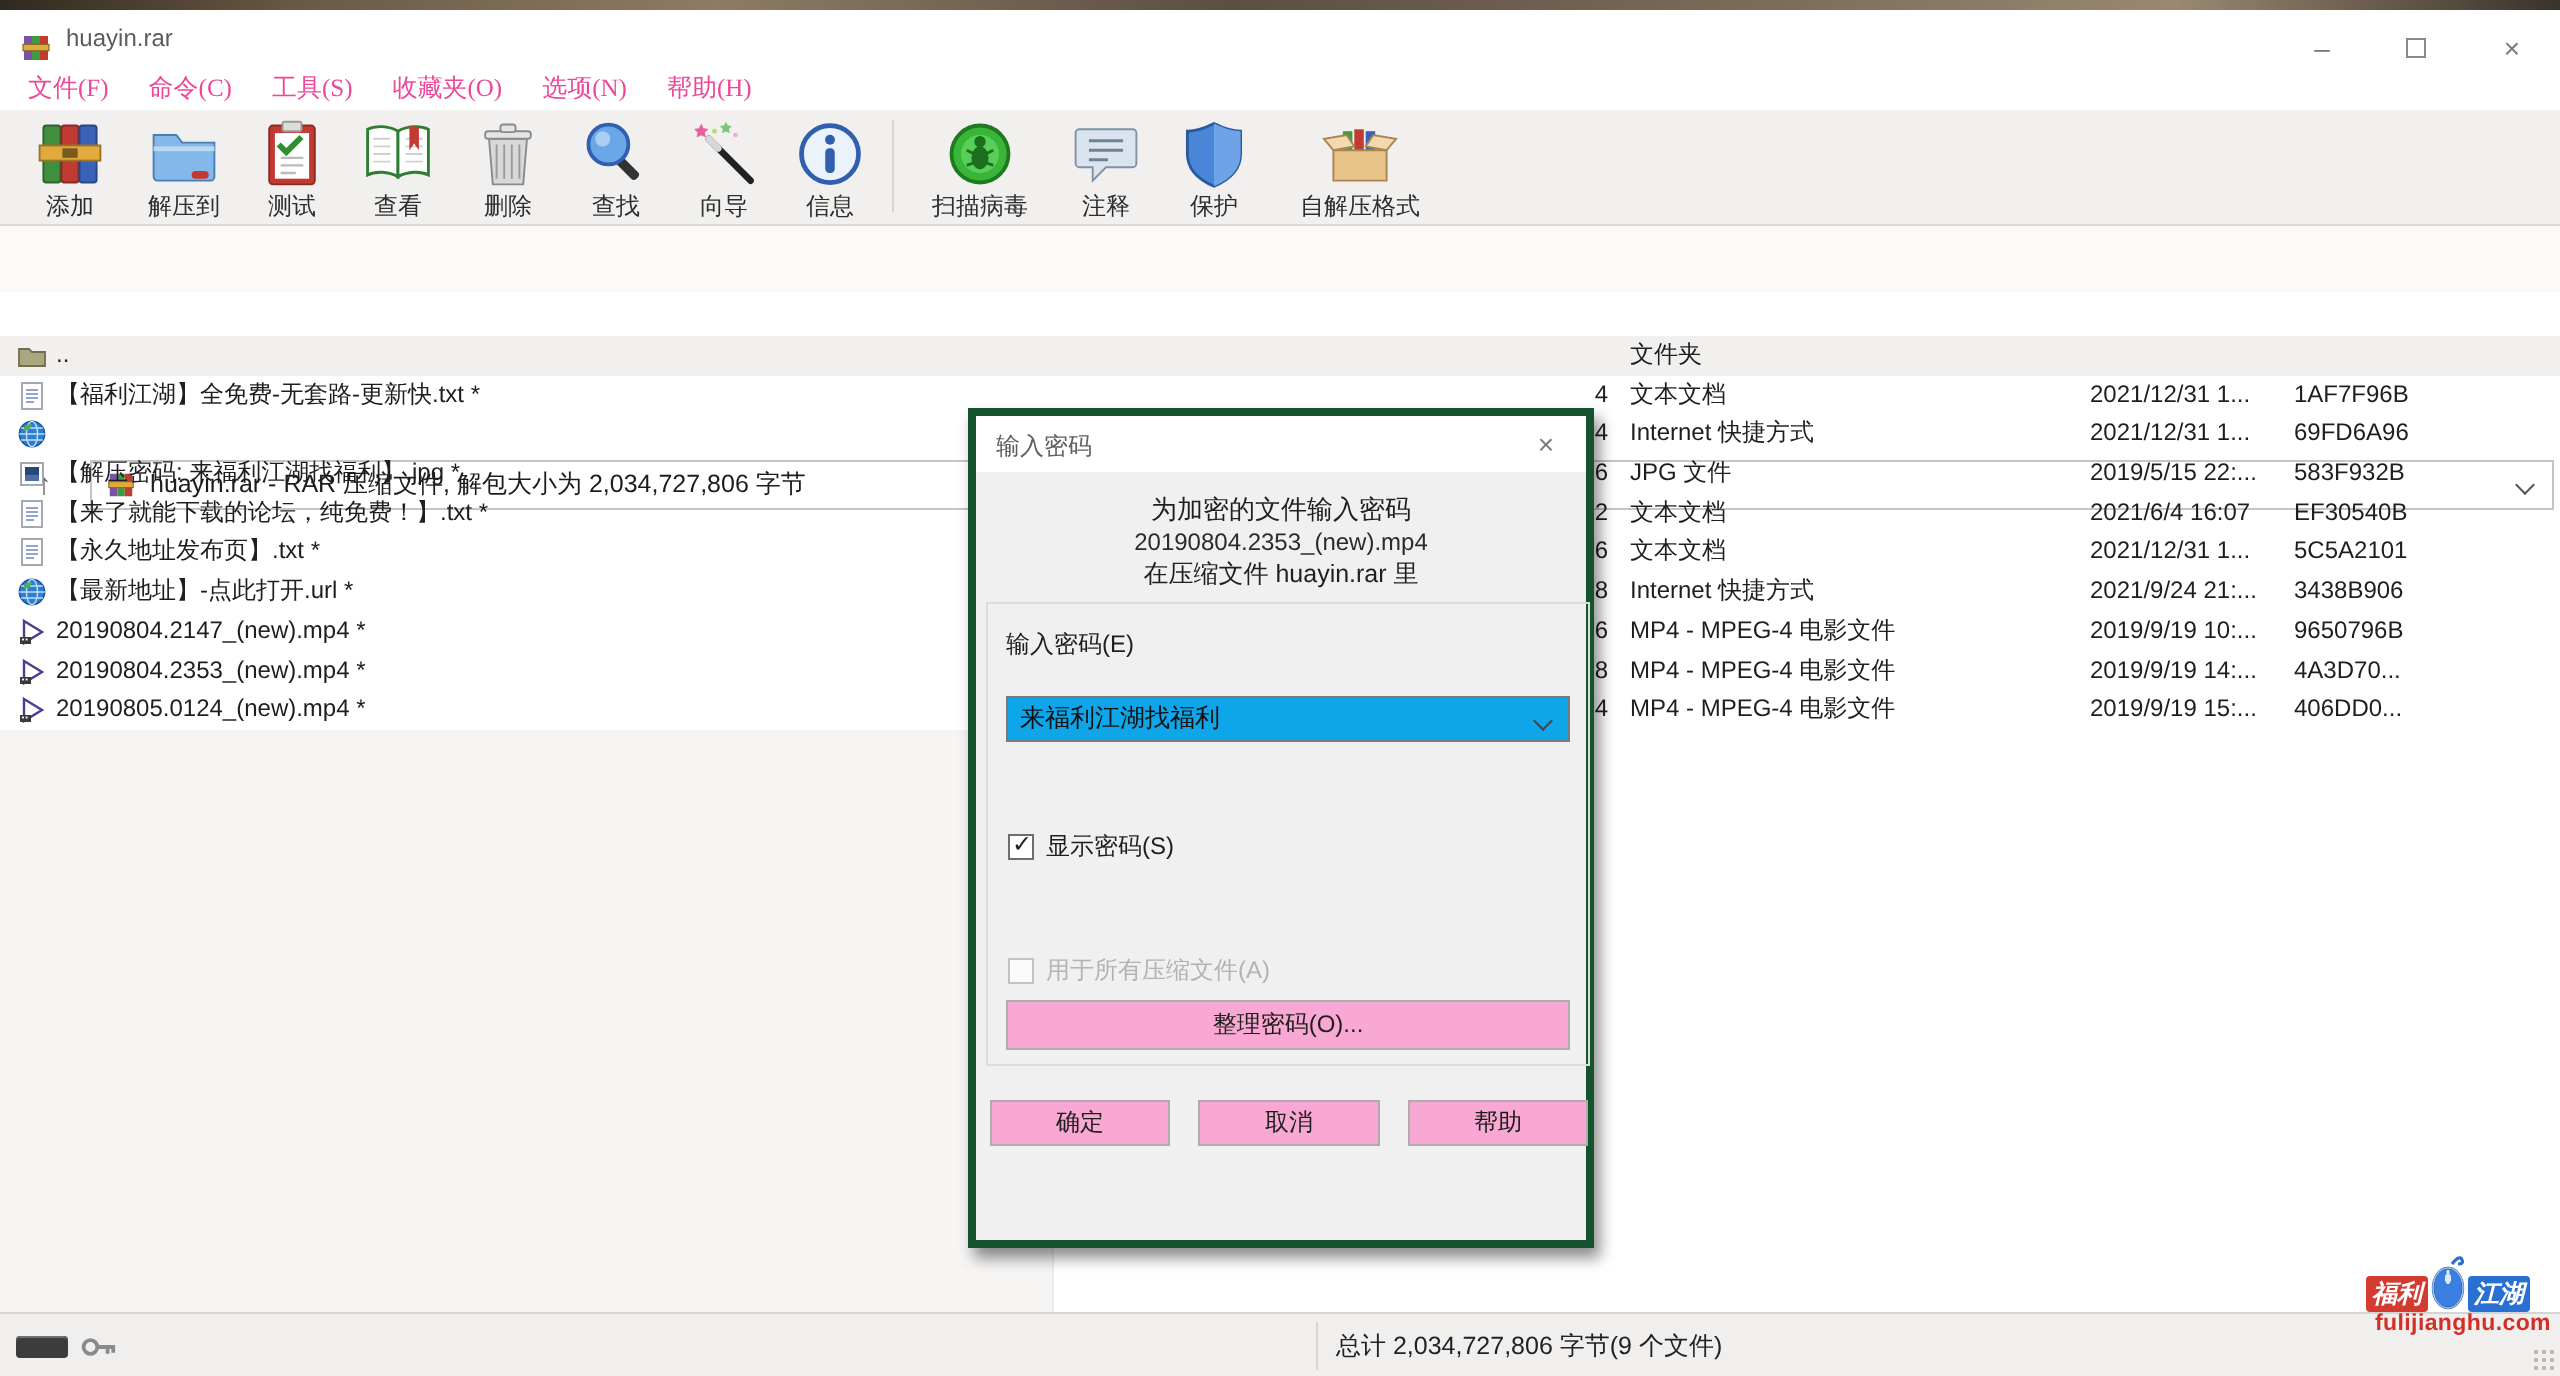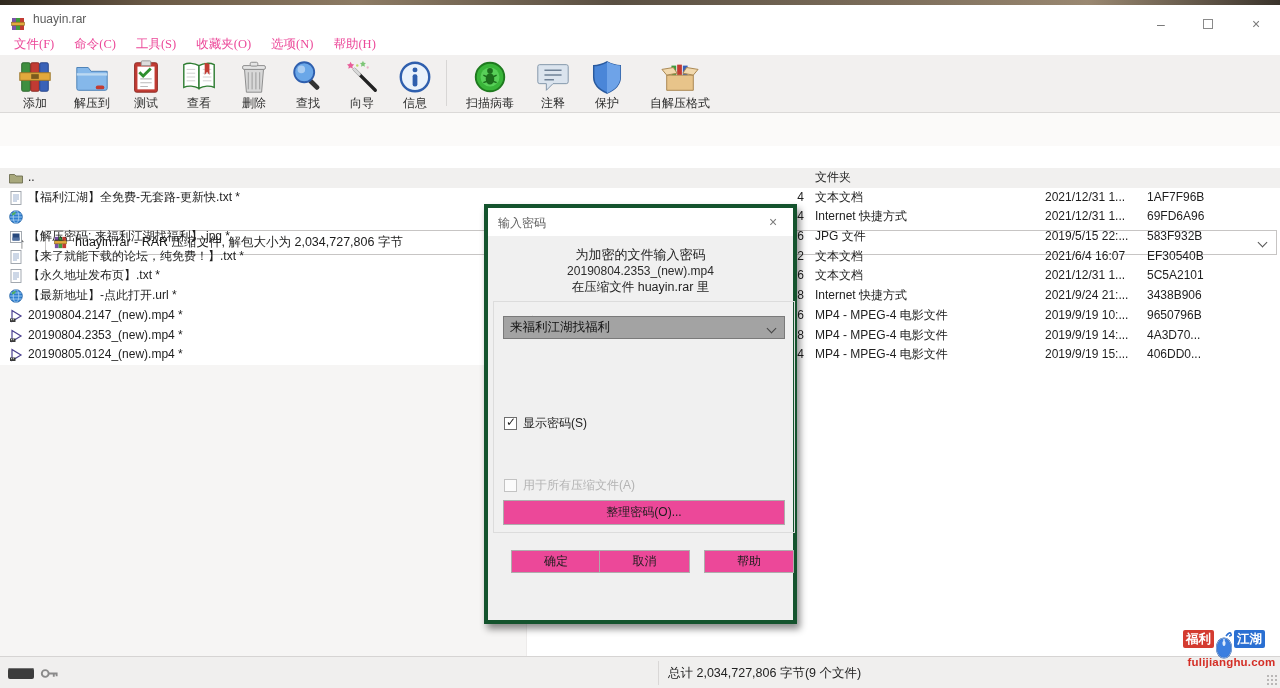--- a/index.html
+++ b/index.html
@@ -68,40 +68,40 @@
   #dialog { position:absolute; left:484px; top:160px; width:313px; height:420px; background:#f0f0f0; border:4px solid #14532d; box-shadow:3px 5px 7px rgba(0,0,0,0.45);margin-top:44px; }
   #dlg-titlebar { position:absolute; left:0; top:0; width:100%; height:28px; background:#fff; }
   #dlg-title { position:absolute; left:10px; top:7px; font-size:12px; color:#5e5e5e; }
   #dlg-close { position:absolute; right:0; top:0; width:40px; height:28px; display:flex; align-items:center; justify-content:center; color:#7b7b7b; font-size:14px; }
   .dlg-center { position:absolute; left:0; width:100%; text-align:center; color:#1f1f1f; }
   #dlg-line1 { top:38px; font-size:13px; }
   #dlg-line2 { top:56px; font-size:12px; color:#2b2b2b; }
   #dlg-line3 { top:71px; font-size:12.5px; }
   #dlg-group { position:absolute; left:5px; top:93px; width:302px; height:232px; border:1px solid #dcdcdc; }
   #dlg-pw-label { position:absolute; left:15px; top:106px; font-size:12px; }
-  #dlg-combo { position:absolute; left:15px; top:108px; width:282px; height:23px; background:#a3a3a3; border:1px solid #7a7a7a; display:flex; align-items:center; padding-left:6px; }
+  #dlg-combo { position:absolute; left:15px; top:140px; width:282px; height:23px; background:#0ea5e9; border:1px solid #7a7a7a; display:flex; align-items:center; padding-left:6px; }
   #dlg-pw-value { font-size:12.5px; color:#111; }
   #dlg-combo .chev-down { position:absolute; right:9px; top:8px; border-color:#444; }
   .checkrow { position:absolute; left:16px; display:flex; align-items:center; }
   #chk-show { top:207px; }
   #chk-all { top:269px; }
   .cbox { width:13px; height:13px; background:#fff; border:1px solid #6e6e6e; position:relative; flex:0 0 auto; }
   .cbox .mark { position:absolute; left:1px; top:-3px; font-size:12px; color:#222; }
   .cbox.disabled { border-color:#c3c3c3; background:#fbfbfb; }
   .cbl { margin-left:6px; font-size:12px; color:#1e1e1e; }
   .cbl.disabled { color:#b3b3b3; }
-  .dlg-btn { position:absolute; background:#ec4899; border:1px solid #aeacac; font-size:12px; color:#1e1e1e; display:flex; align-items:center; justify-content:center; }
+  .dlg-btn { position:absolute; background:#f9a8d4; border:1px solid #aeacac; font-size:12px; color:#1e1e1e; display:flex; align-items:center; justify-content:center; }
   #btn-organize { left:15px; top:292px; width:282px; height:25px; }
-  #btn-ok   { left:23px;   top:342px; width:90px; height:23px; }
+  #btn-ok   { left:7px;   top:342px; width:90px; height:23px; }
   #btn-cancel { left:111px; top:342px; width:91px; height:23px; }
   #btn-help { left:216px; top:342px; width:90px; height:23px; }
 
   
   #watermark { position:absolute; left:1183px; top:630px; width:97px; }
-  #wm-row { display:flex; height:26px; }
+  #wm-row { display:flex; align-items:flex-end; height:26px;font-style:italic; }
   .wm-box { height:18px; line-height:18px; padding:0 3px; font-weight:bold; font-size:12.5px; color:#fff; border-radius:2px; }
   #wm-left { background:#d43b30; }
   #wm-right { background:#2a6fd2; }
   #wm-mouse { width:22px; height:30px; margin:0 -1px; flex:0 0 auto; }
   #wm-domain { text-align:center; font-weight:bold; font-size:11.5px; color:#d42f26; margin-top:0px; letter-spacing:0.2px; }
 
   
   #grip { position:absolute; right:3px; bottom:3px; width:10px; height:10px;
     background:radial-gradient(circle at 1px 1px,#b9b7b6 1px,transparent 1.2px);
     background-size:4px 4px; }

